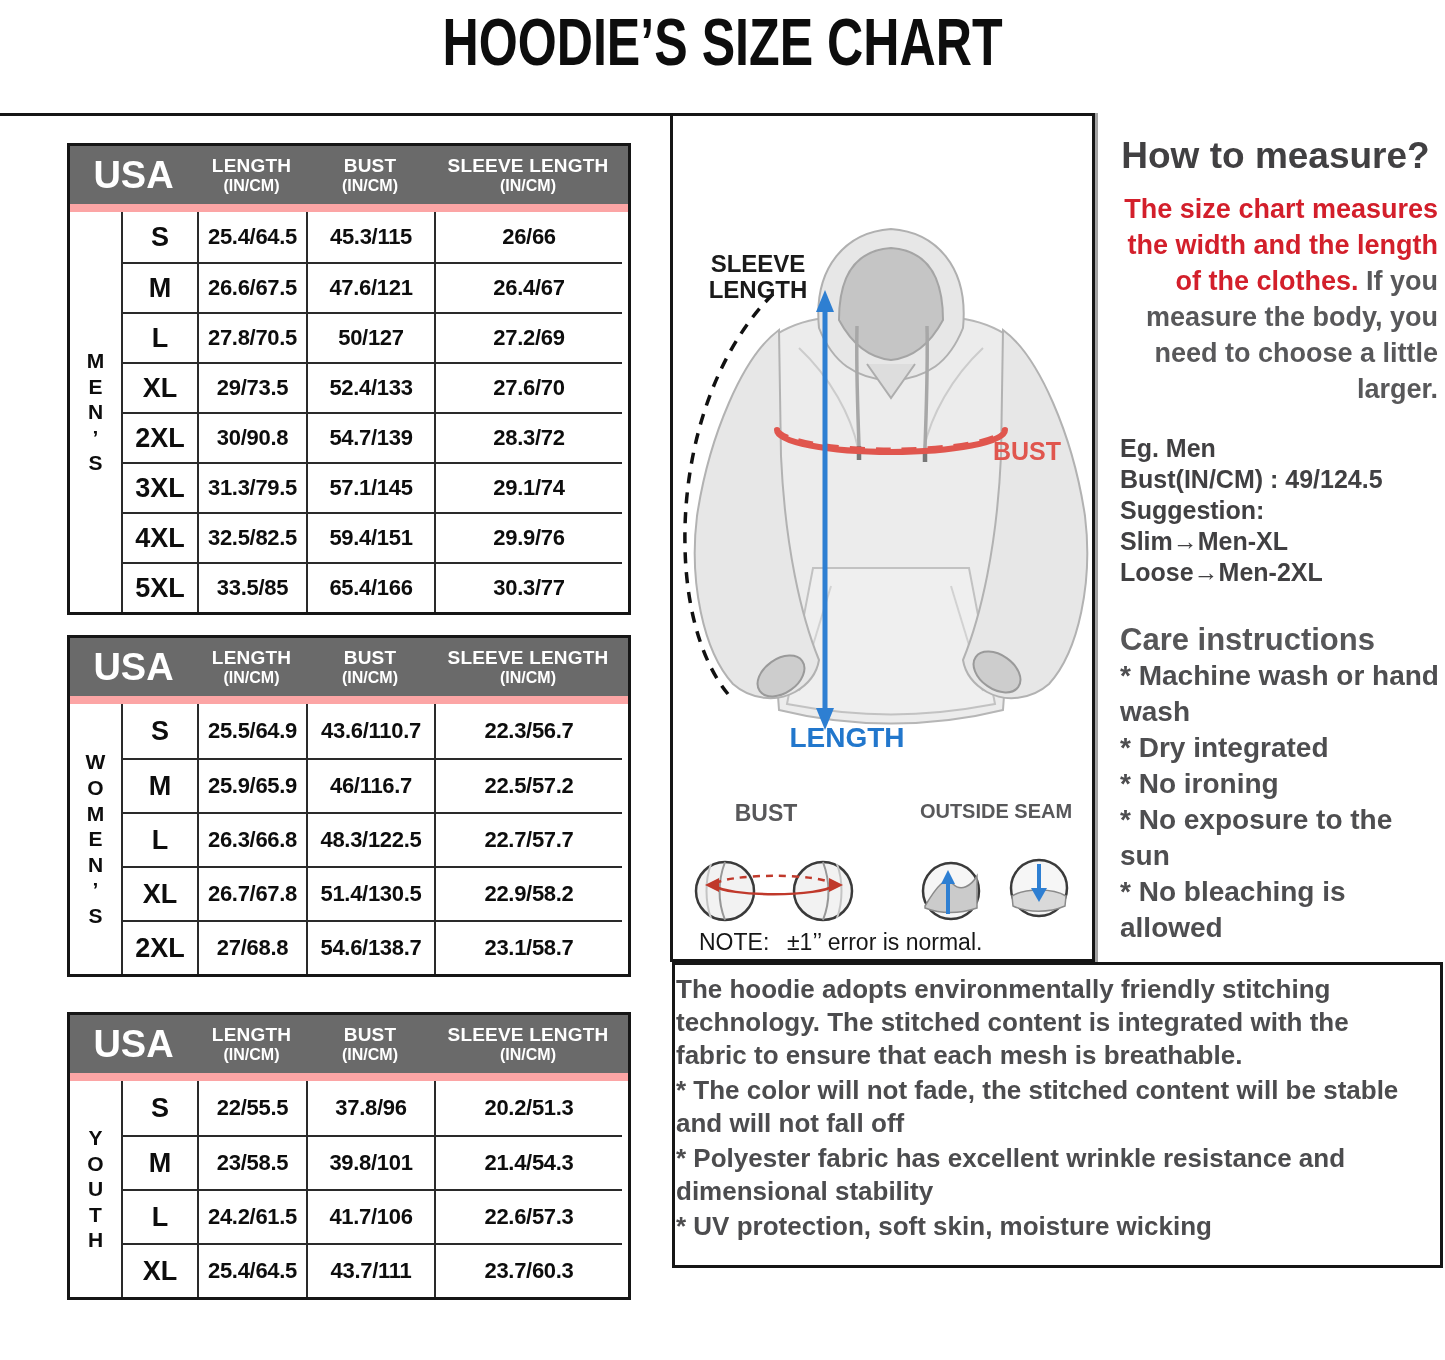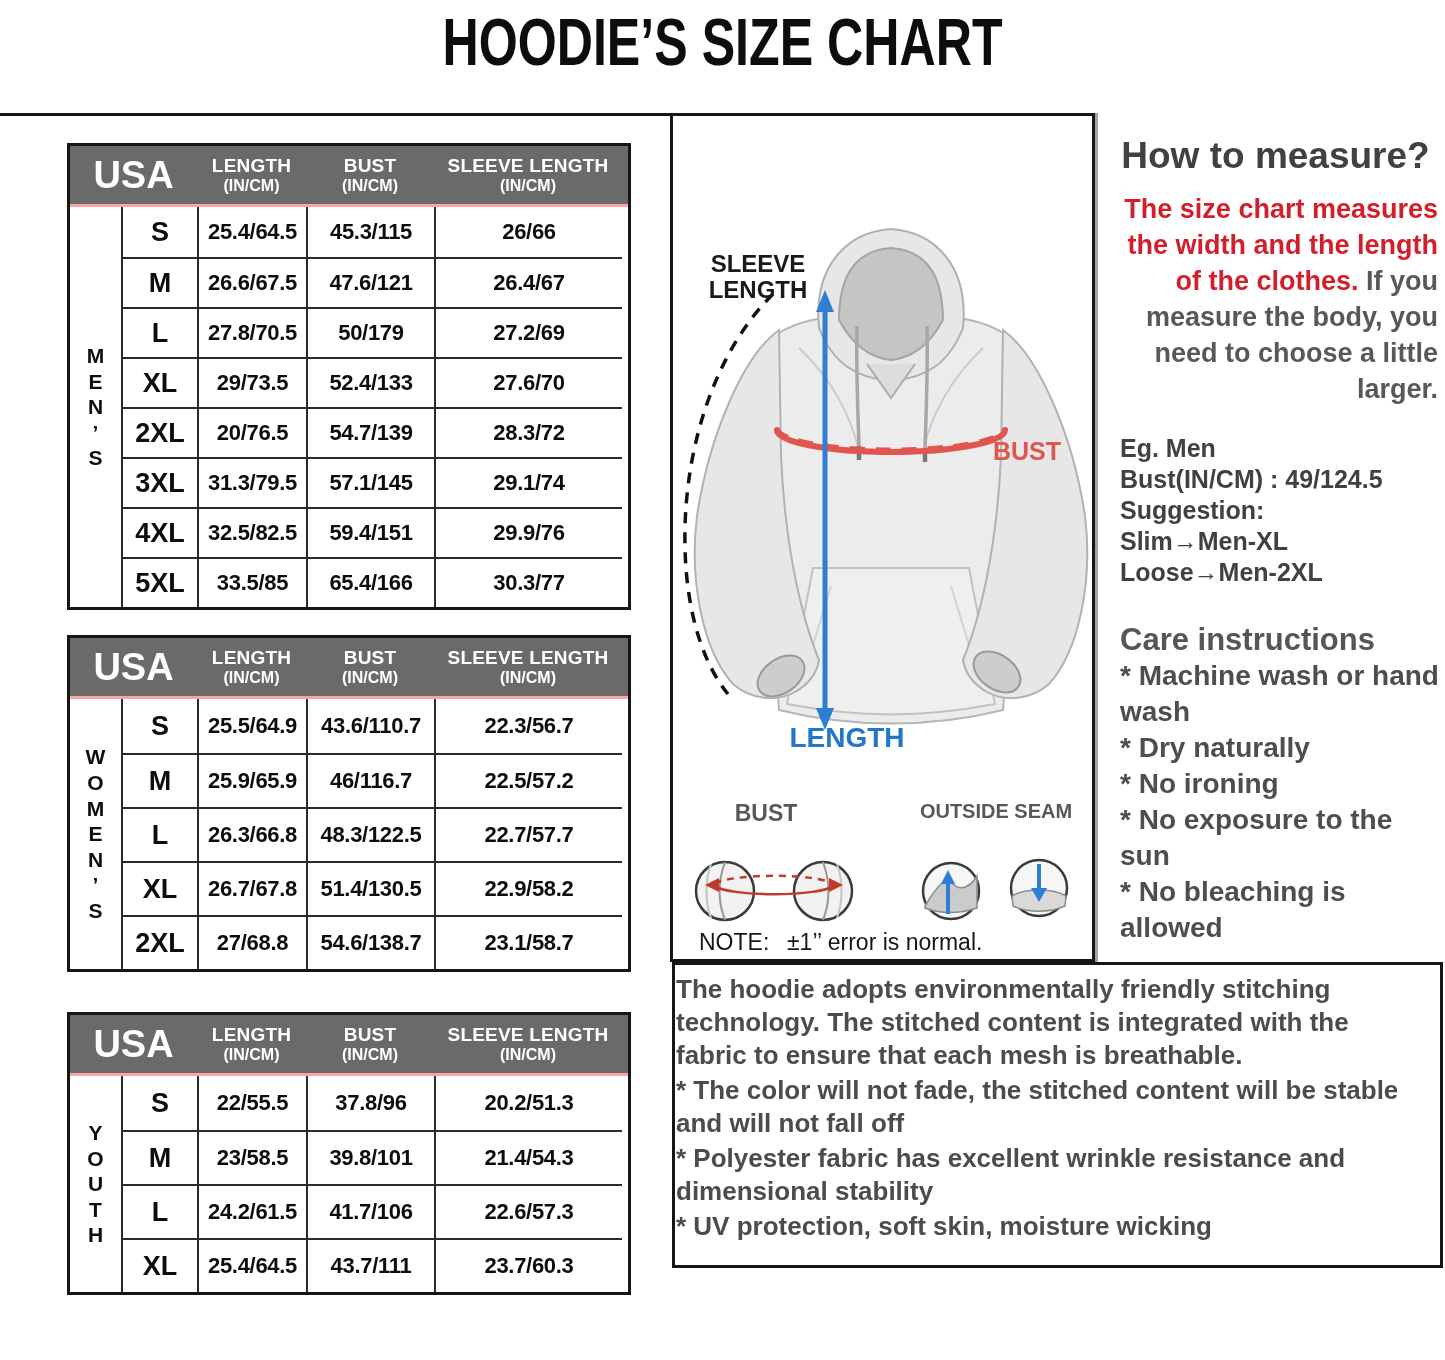--- a/index.html
+++ b/index.html
@@ -6,21 +6,21 @@
   .page{position:relative;width:1445px;height:1360px;background:#fff;overflow:hidden;
         font-family:"Liberation Sans",sans-serif;color:#111;}
   .title{position:absolute;top:4px;left:0;width:1445px;text-align:center;
          font-size:66px;font-weight:bold;color:#0d0d0d;white-space:nowrap;}
   .title-inner{display:inline-block;transform:scaleX(0.76);transform-origin:center;}
   .top-rule{position:absolute;left:0;top:113px;width:1445px;height:3px;background:#161616;}
 
   
   .size-table{position:absolute;width:558px;border:3px solid #161616;background:#fff;box-sizing:content-box;}
   .thead{display:grid;grid-template-columns:127px 109px 128px 188px;height:58px;
-         background:#6a6a6a;color:#fff;border-bottom:3px solid #fca5a5;
+         background:#6a6a6a;color:#fff;border-bottom:8px solid #fca5a5;
          align-items:center;justify-items:center;text-align:center;}
   .th{display:flex;flex-direction:column;align-items:center;line-height:1.1;}
   .th-main{font-size:19px;font-weight:bold;letter-spacing:0.2px;}
   .th-sub{font-size:16px;font-weight:bold;}
   .th-usa{font-size:38px;font-weight:bold;}
   .tbody{display:grid;grid-template-columns:51px 76px 109px 128px 188px;}
   .group-cell{grid-column:1;display:flex;flex-direction:column;align-items:center;
               justify-content:center;font-size:21px;font-weight:bold;line-height:1.22;color:#0d0d0d;}
   .td{display:flex;align-items:center;justify-content:center;
       border-left:2px solid #2a2a2a;border-top:2px solid #2a2a2a;
@@ -86,28 +86,28 @@
       <div class="td sz nt">S</div>
       <div class="td nt">25.4/64.5</div>
       <div class="td nt">45.3/115</div>
       <div class="td nt">26/66</div>
       <div class="td sz">M</div>
       <div class="td">26.6/67.5</div>
       <div class="td">47.6/121</div>
       <div class="td">26.4/67</div>
       <div class="td sz">L</div>
       <div class="td">27.8/70.5</div>
-      <div class="td">50/179</div>
+      <div class="td">50/127</div>
       <div class="td">27.2/69</div>
       <div class="td sz">XL</div>
       <div class="td">29/73.5</div>
       <div class="td">52.4/133</div>
       <div class="td">27.6/70</div>
       <div class="td sz">2XL</div>
-      <div class="td">20/76.5</div>
+      <div class="td">30/90.8</div>
       <div class="td">54.7/139</div>
       <div class="td">28.3/72</div>
       <div class="td sz">3XL</div>
       <div class="td">31.3/79.5</div>
       <div class="td">57.1/145</div>
       <div class="td">29.1/74</div>
       <div class="td sz">4XL</div>
       <div class="td">32.5/82.5</div>
       <div class="td">59.4/151</div>
       <div class="td">29.9/76</div>
@@ -291,21 +291,21 @@
     <div class="example-block">
       <div>Eg. Men</div>
       <div>Bust(IN/CM) : 49/124.5</div>
       <div>Suggestion:</div>
       <div>Slim→Men-XL</div>
       <div>Loose→Men-2XL</div>
     </div>
     <div class="care-heading">Care instructions</div>
     <div>
       <div class="care-item">* Machine wash or hand wash</div>
-      <div class="care-item">* Dry naturally</div>
+      <div class="care-item">* Dry integrated</div>
       <div class="care-item">* No ironing</div>
       <div class="care-item">* No exposure to the sun</div>
       <div class="care-item">* No bleaching is allowed</div>
     </div>
   </div>
 
   <div class="features-panel">
     <p class="feature-line">The hoodie adopts environmentally friendly stitching technology. The stitched content is integrated with the fabric to ensure that each mesh is breathable.</p>
     <p class="feature-line">* The color will not fade, the stitched content will be stable and will not fall off</p>
     <p class="feature-line">* Polyester fabric has excellent wrinkle resistance and dimensional stability</p>

